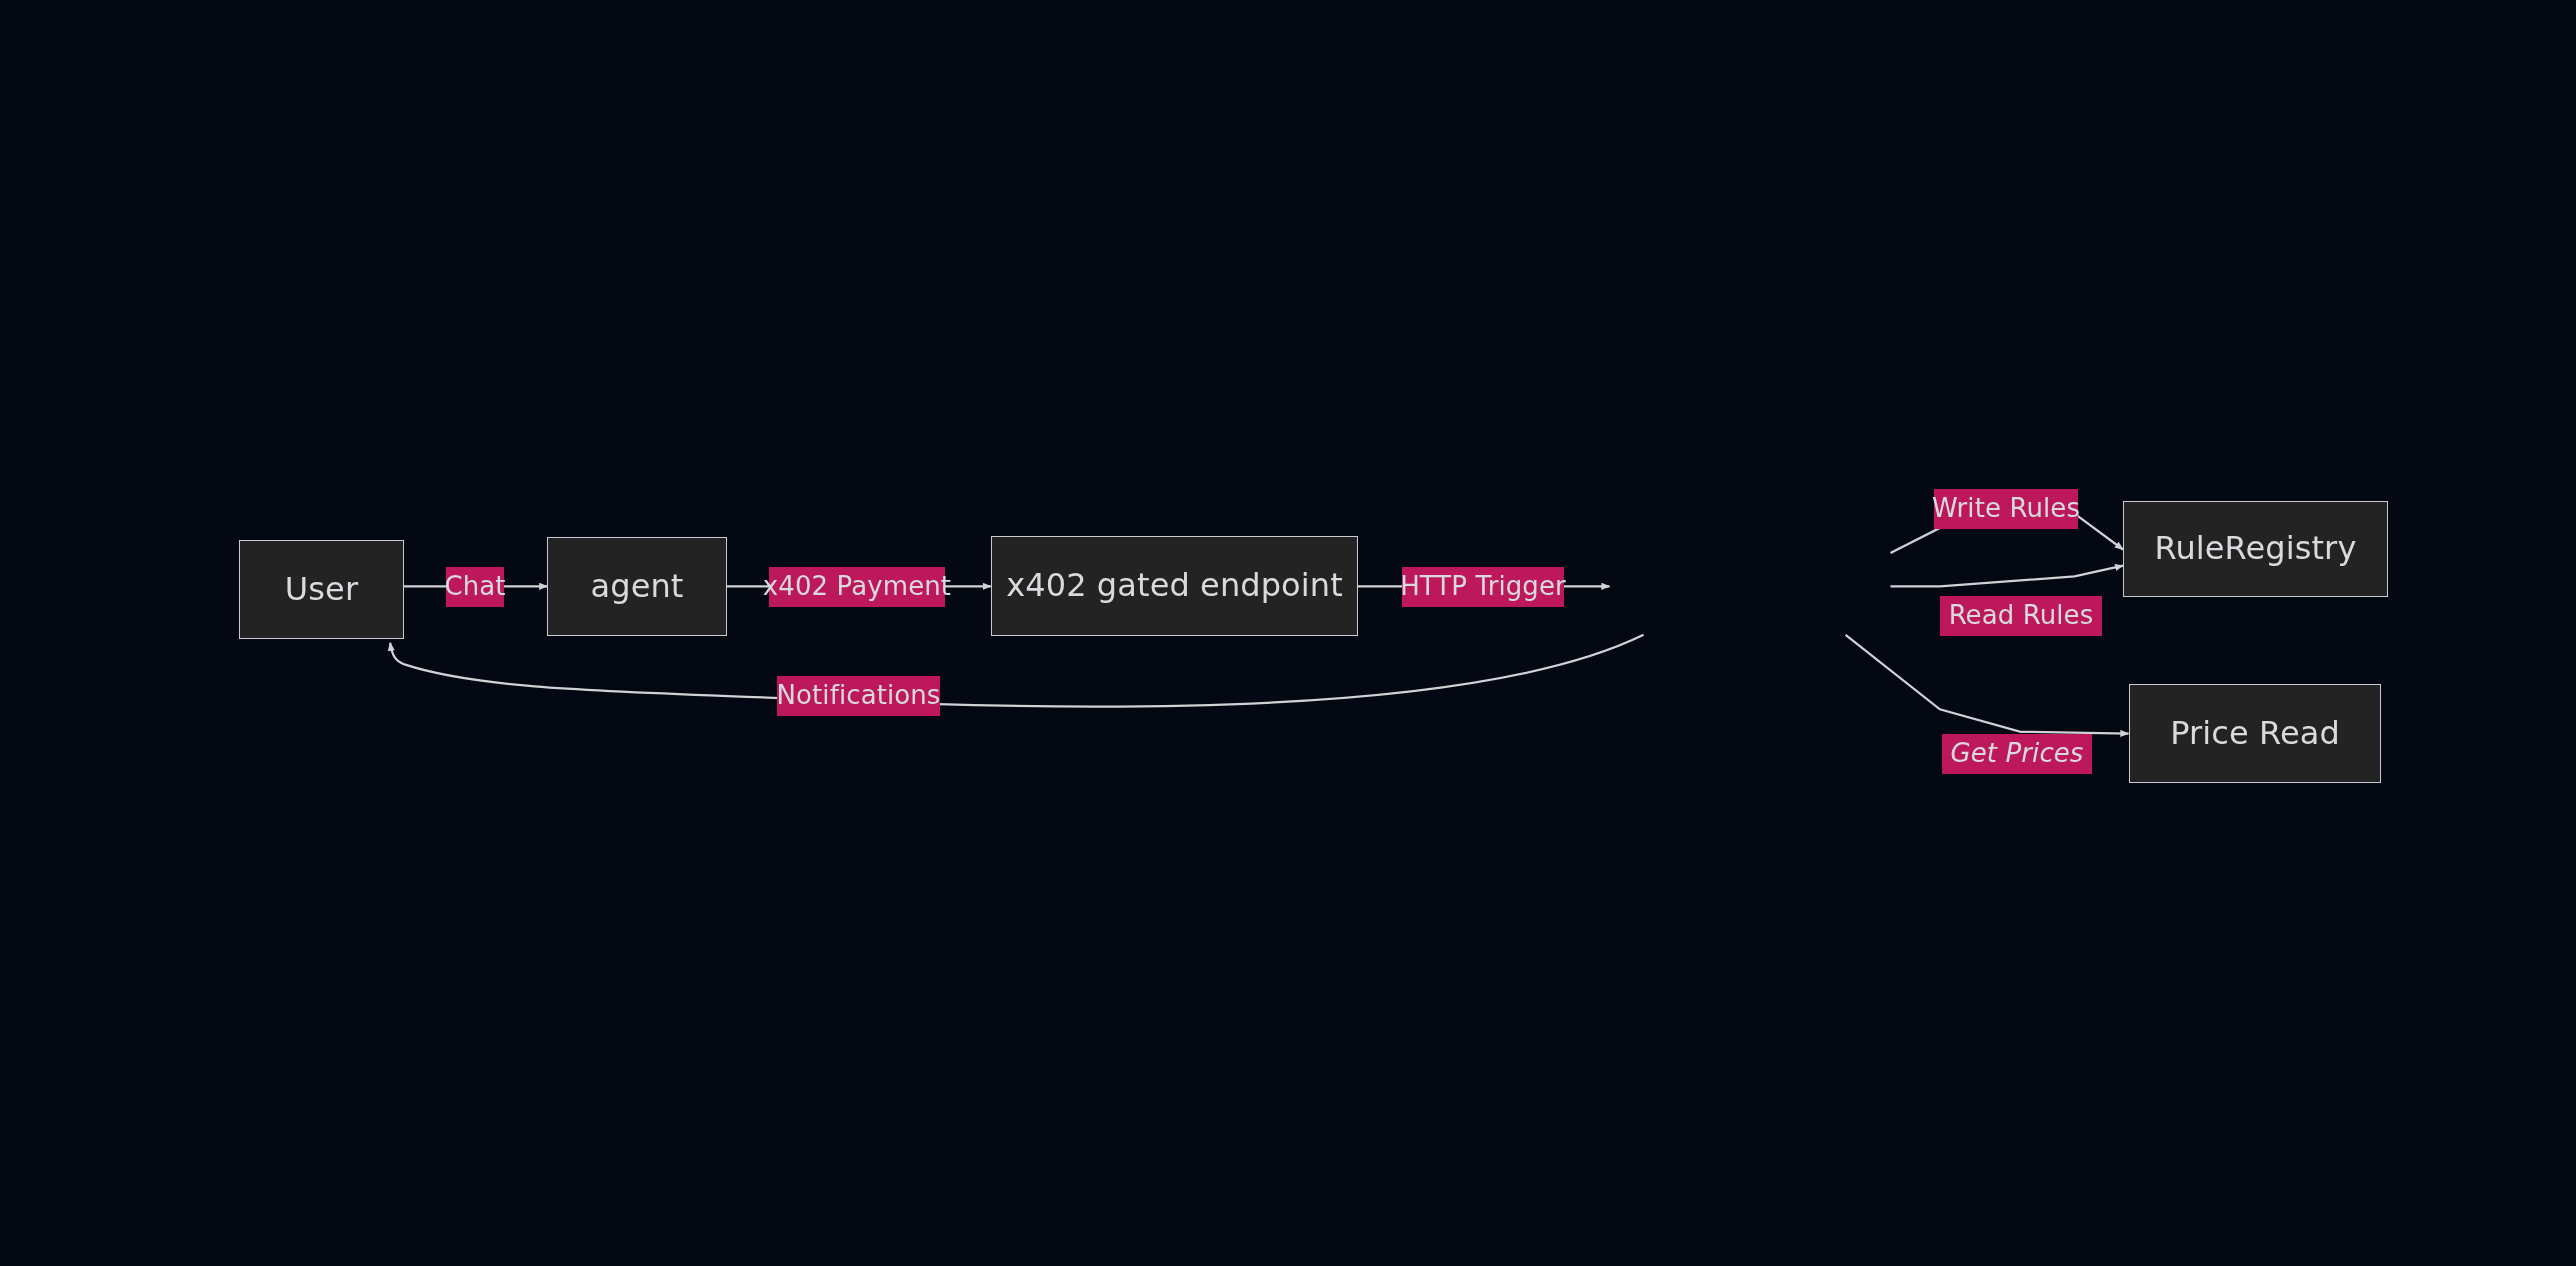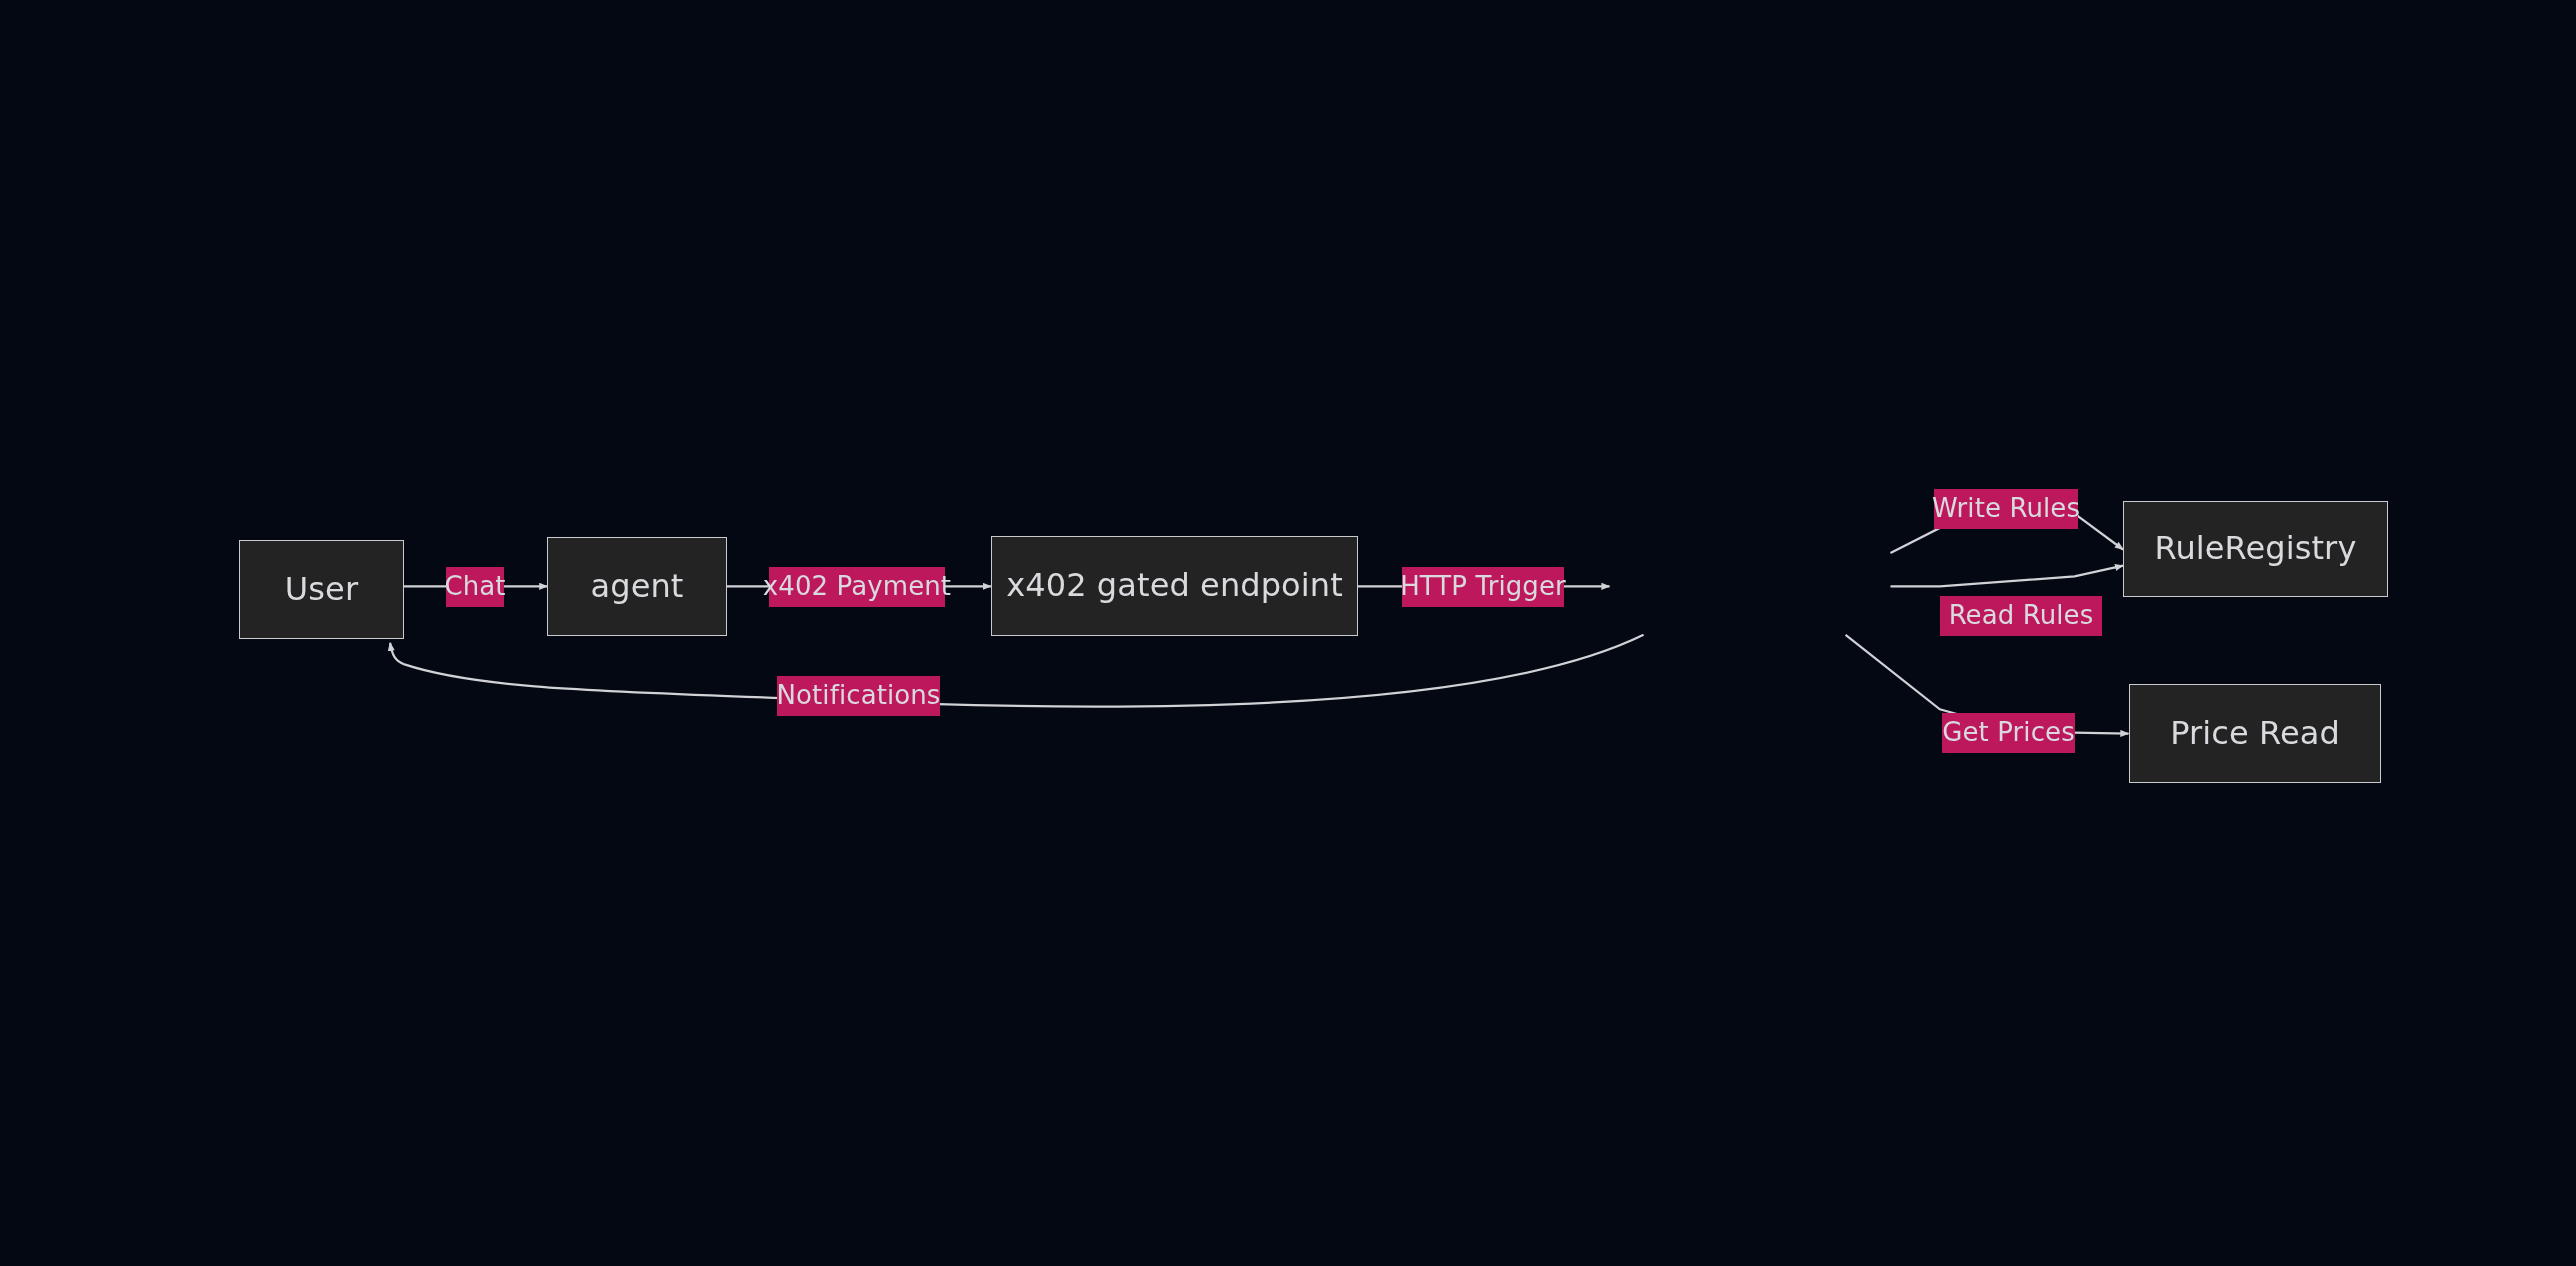--- a/index.html
+++ b/index.html
@@ -134,21 +134,21 @@
   </div>
 
   <div class="edge-label" style="left:1934px; top:489px; width:144px; height:40px;">
     <span>Write Rules</span>
   </div>
 
   <div class="edge-label" style="left:1940px; top:567px; width:162px; height:40px;margin-top:29px;">
     <span>Read Rules</span>
   </div>
 
-  <div class="edge-label" style="left:1942px; top:713px; width:133px; height:40px;">
+  <div class="edge-label" style="left:1942px; top:734px; width:150px; height:40px;font-style:italic;">
     <span>Get Prices</span>
   </div>
 
   <div class="edge-label" style="left:777px; top:676px; width:163px; height:40px;">
     <span>Notifications</span>
   </div>
 
 </div>
 
 

